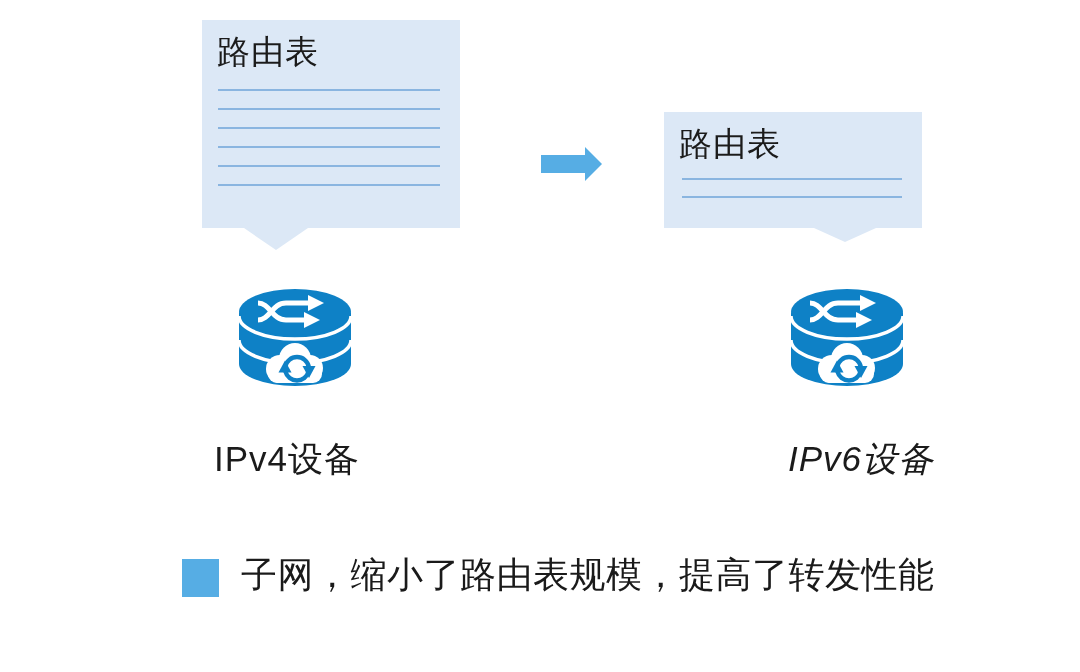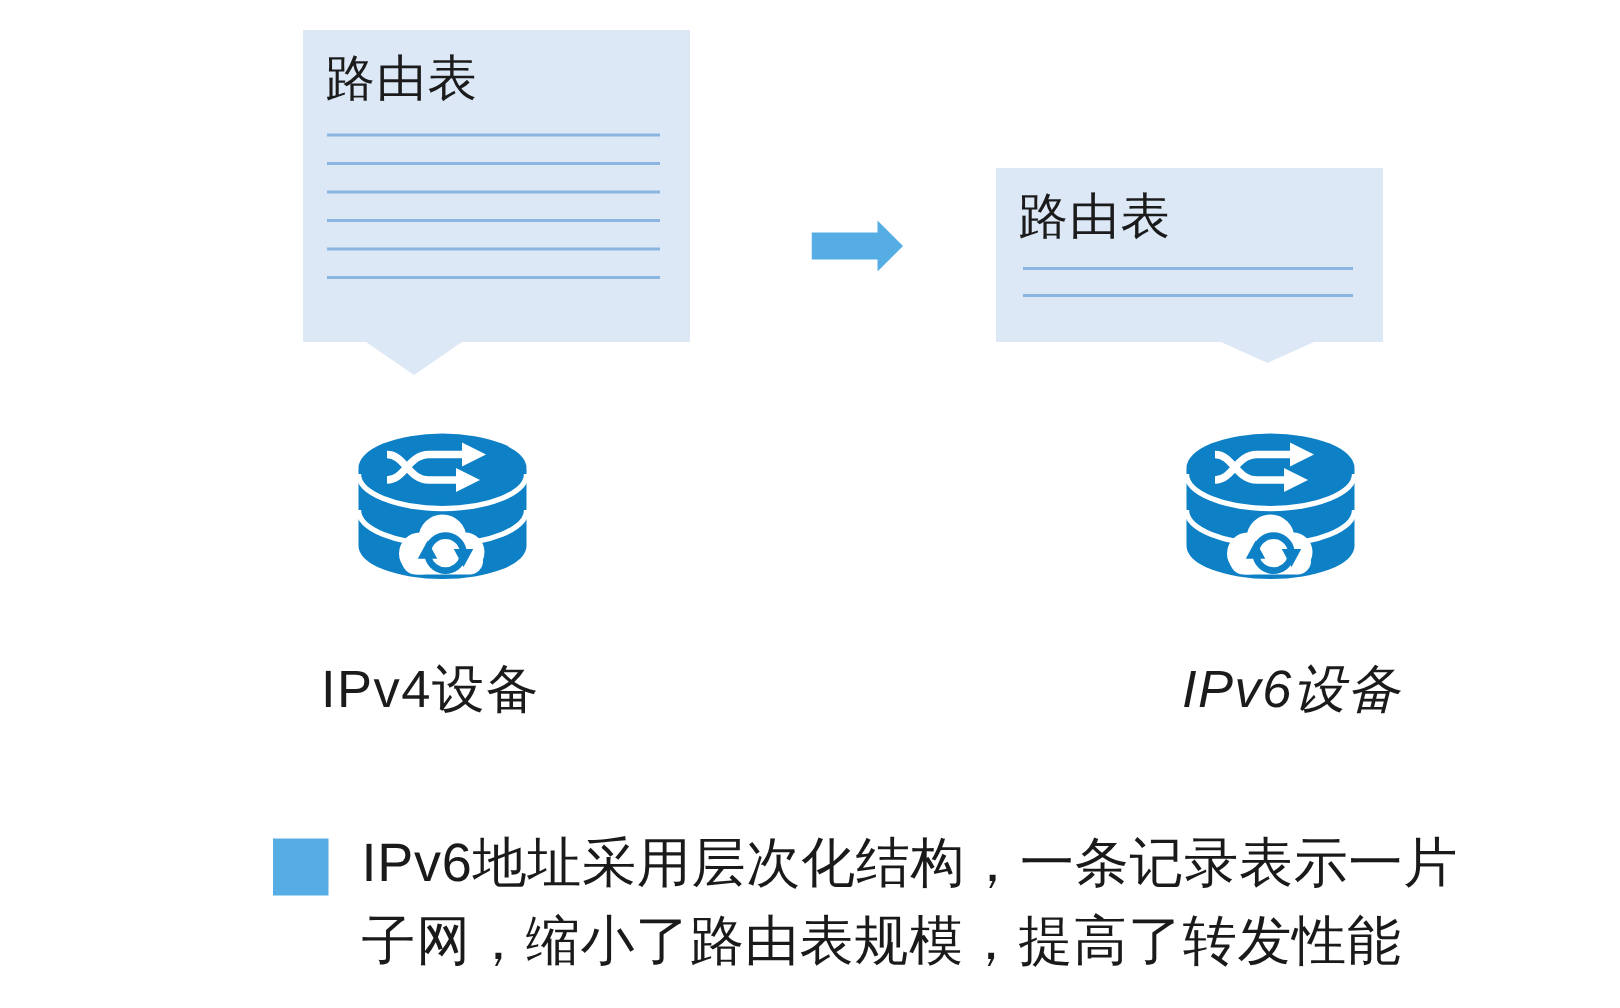--- a/index.html
+++ b/index.html
@@ -183,17 +183,16 @@
       <path d="M72.6 84.5 A12 12 0 0 1 49.4 84.5" fill="none" stroke="#0e81c6" stroke-width="4.5"></path>
       <polygon points="42.5,85.5 55.5,85.5 49,73.5" fill="#0e81c6"></polygon>
     </g>
   </svg>
 
   <div class="device-label device-label-left">IPv4设备</div>
   <div class="device-label device-label-right">IPv6设备</div>
 
   <div class="note-bullet"></div>
   <div class="note-text">
-    <div class="note-line">IPv6地址采用层次化结构，一条记录表示一片</div>
     <div class="note-line">子网，缩小了路由表规模，提高了转发性能</div>
   </div>
 
 </div>
 
 </body></html>

